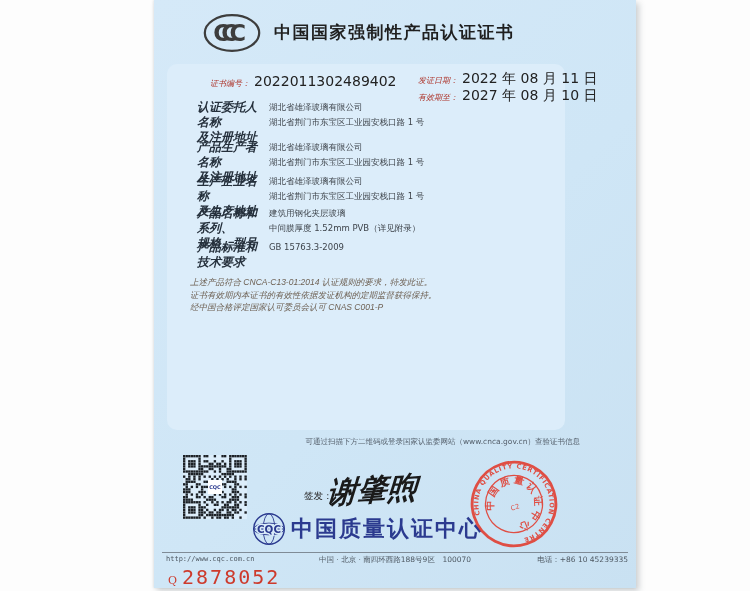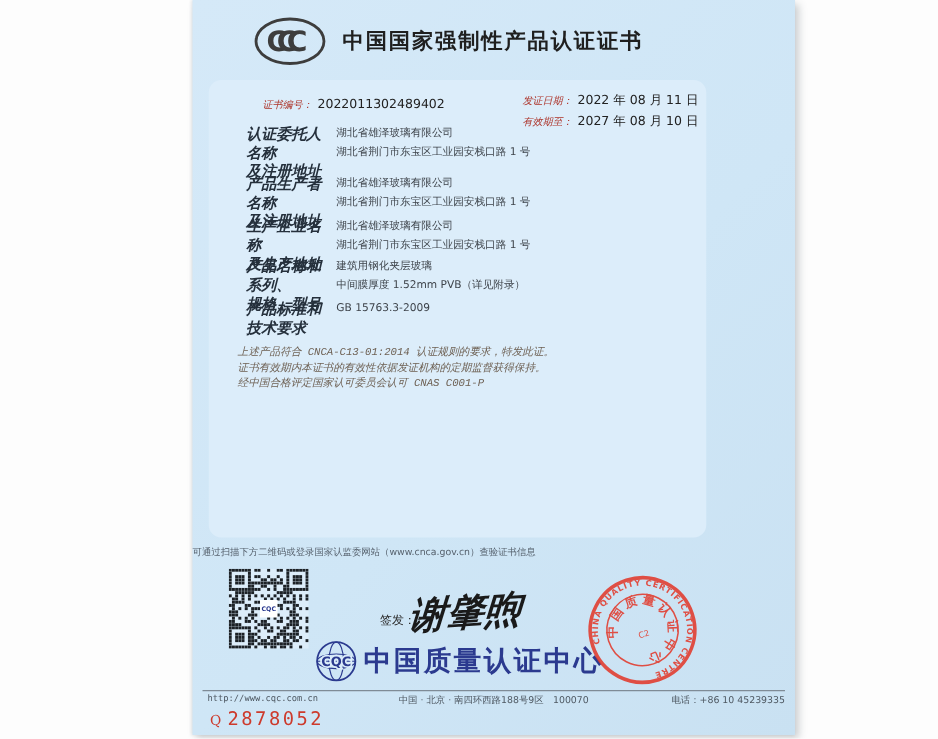--- a/index.html
+++ b/index.html
@@ -9,49 +9,49 @@
         background:linear-gradient(135deg,#d5e9f8 0%,#cfe6f6 55%,#c9e1f2 100%);
         box-shadow:3px 3px 6px rgba(60,70,80,.25),-1px 0 2px rgba(60,70,80,.10);}
   .panel{position:absolute;left:13px;top:64px;width:398px;height:366px;
          background:#dcedfa;border-radius:10px;}
   .ccc-logo{position:absolute;left:48px;top:12px;width:60px;height:42px;}
   .title{position:absolute;left:120px;top:21px;font-size:17px;font-weight:bold;
          color:#1f1f1f;letter-spacing:1.5px;white-space:nowrap;}
   .row-certno{position:absolute;left:56px;top:71px;white-space:nowrap;}
   .rlbl{color:#ad352b;font-style:italic;font-family:"DejaVu Serif","Liberation Serif",serif;
         font-size:8px;margin-right:4px;}
-  .rval{color:#222;font-size:10px;}
+  .rval{color:#222;font-size:14px;}
   .dates{position:absolute;left:264px;top:71px;line-height:14px;white-space:nowrap;text-align:center;}
   .frow{position:absolute;left:43px;right:16px;display:flex;}
   .flabel{width:60px;font-size:12px;font-weight:bold;color:#25303c;line-height:15px;flex:none;font-style:italic;}
   .fvalue{font-size:8.5px;color:#3e444b;line-height:15px;margin-left:12px;}
   .statement{position:absolute;left:36px;top:276px;font-size:8.5px;line-height:12.5px;
              color:#6e6154;font-style:italic;
-             font-family:Liberation Mono, monospace;}
-  .verify{position:absolute;left:0;right:56px;top:437px;text-align:left;
+             font-family:Liberation Sans, sans-serif;}
+  .verify{position:absolute;left:0;right:56px;top:437px;text-align:right;
           font-size:7.5px;color:#55606c;}
   .qr{position:absolute;left:29px;top:455px;width:64px;height:64px;}
   .sig-label{position:absolute;left:150px;top:490px;font-size:9.5px;color:#2a2a2a;
              font-family:"DejaVu Serif","Liberation Serif",serif;}
   .sig{position:absolute;left:173px;top:470px;font-size:30px;color:#1a1a1a;
        font-family:"DejaVu Serif","Liberation Serif",serif;font-style:italic;font-weight:bold;
        transform:rotate(-4deg) skewX(-8deg);white-space:nowrap;}
   .org{position:absolute;left:97px;top:511px;display:flex;align-items:center;}
   .org-logo{width:36px;height:36px;flex:none;}
   .org-name{font-size:22px;font-weight:bold;color:#2b3a8f;letter-spacing:2px;
             margin-left:4px;white-space:nowrap;}
   .stamp{position:absolute;left:303px;top:447px;width:114px;height:114px;}
   .frule{position:absolute;left:8px;right:8px;top:552px;border-top:1px solid #7f8b96;}
   .footer{position:absolute;left:0;right:0;top:555px;height:12px;font-size:7.5px;color:#4e5862;}
   .f-url{position:absolute;left:12px;top:0;font-family:"DejaVu Sans Mono","Liberation Mono",monospace;font-size:7px;}
   .f-addr{position:absolute;left:0;right:0;top:0;text-align:center;}
   .f-phone{position:absolute;right:8px;top:0;}
   .serial{position:absolute;left:14px;top:565px;color:#cd3a2c;white-space:nowrap;}
   .serial .q{font-size:11px;font-family:"DejaVu Serif","Liberation Serif",serif;margin-right:5px;}
-  .serial .digits{font-size:15px;font-family:"DejaVu Sans Mono","Liberation Mono",monospace;letter-spacing:2px;}
+  .serial .digits{font-size:20px;font-family:"DejaVu Sans Mono","Liberation Mono",monospace;letter-spacing:2px;}
 </style>
 </head>
 <body>
 
 <div class="scene">
   <div class="cert">
 
     <svg class="ccc-logo" viewBox="0 0 64 44">
       <ellipse cx="32" cy="22" rx="29" ry="19" fill="none" stroke="#3d3d3d" stroke-width="2.4"></ellipse>
       <text x="12" y="30" font-size="24" font-weight="bold" fill="#3d3d3d" letter-spacing="-9">CCC</text>

